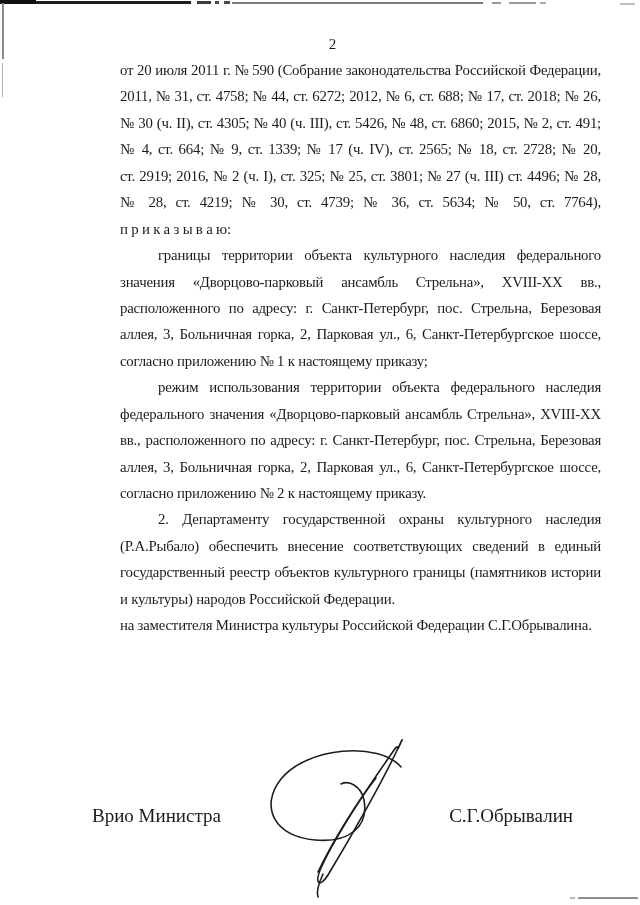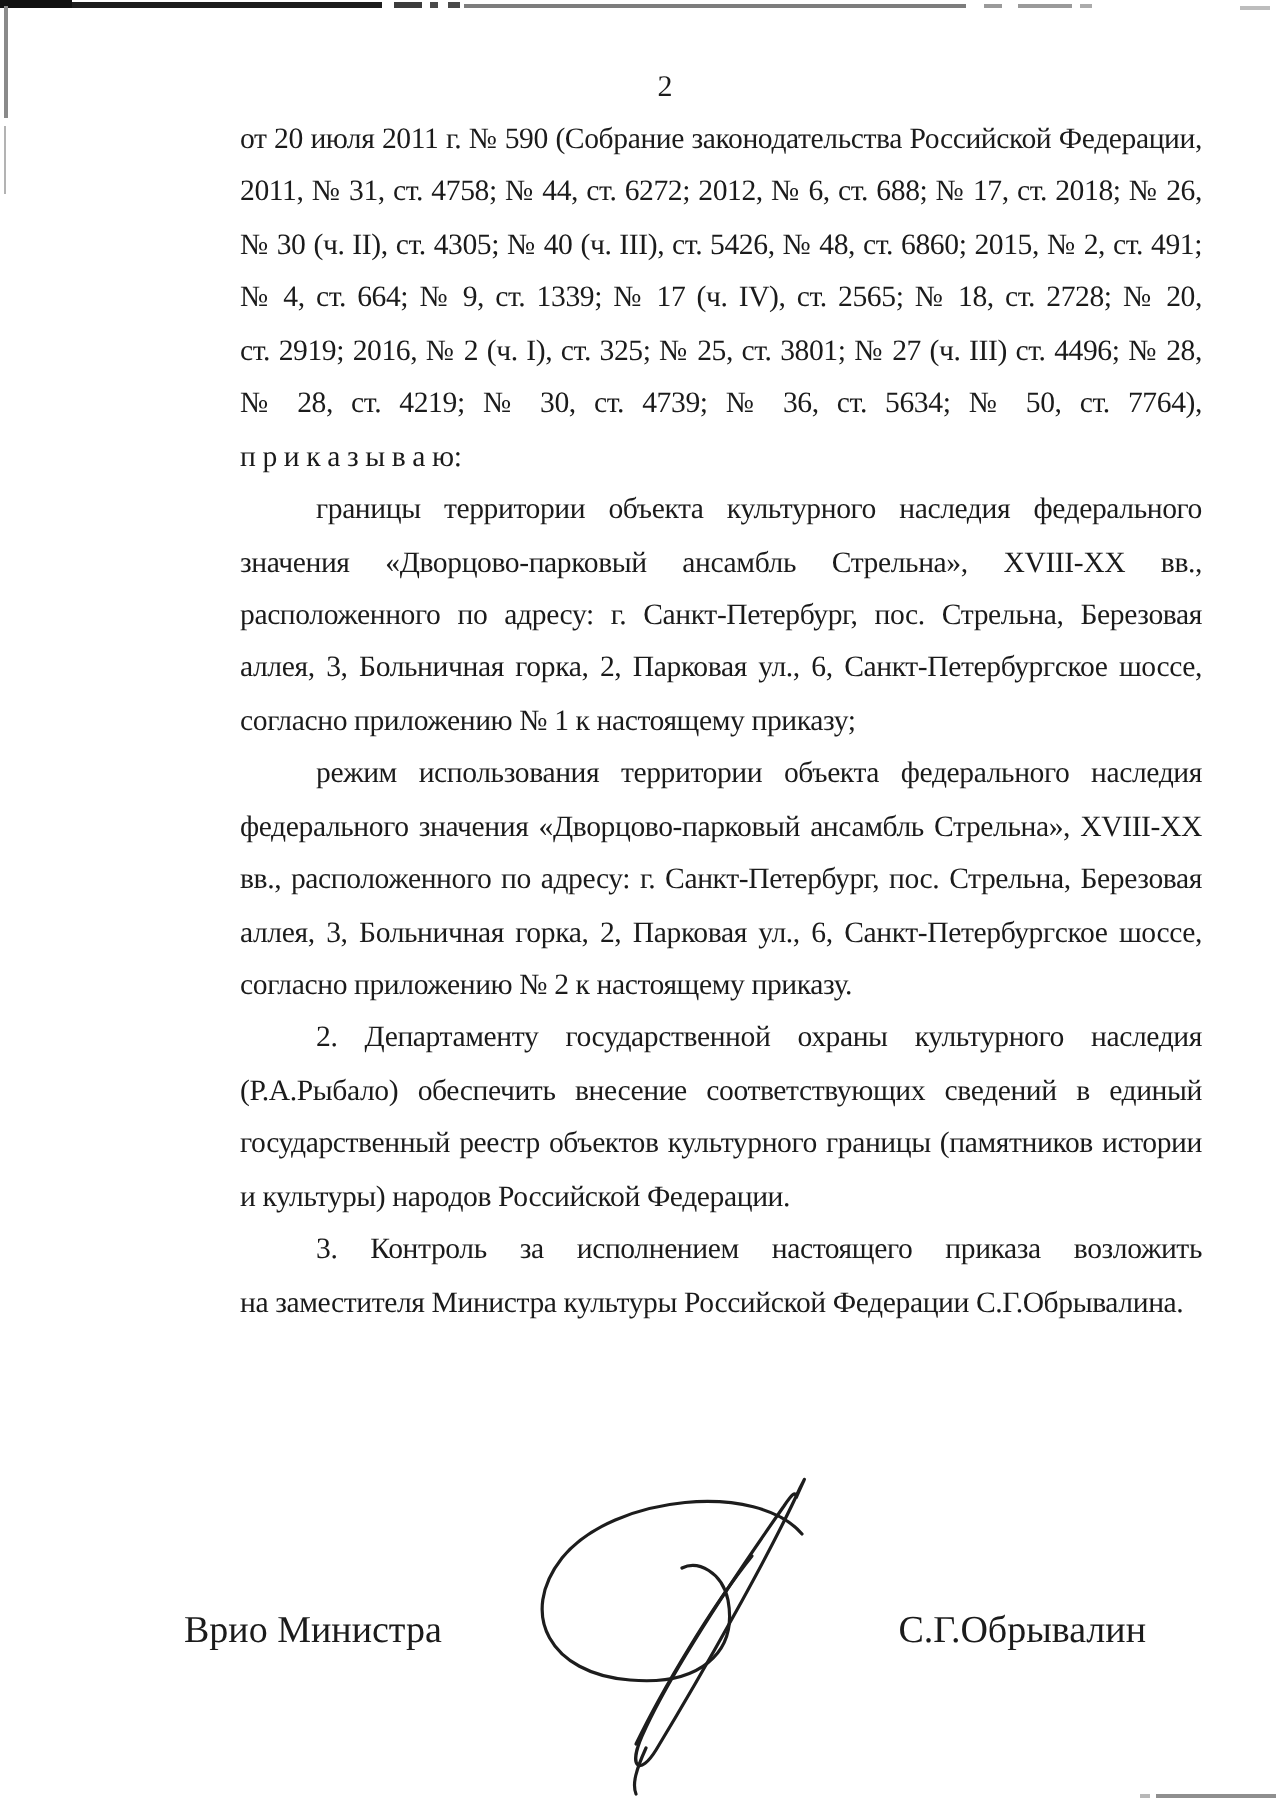--- a/index.html
+++ b/index.html
@@ -113,21 +113,20 @@
       <div class="line">согласно приложению № 1 к настоящему приказу;</div>
       <div class="line j ind">режим использования территории объекта федерального наследия</div>
       <div class="line j">федерального значения «Дворцово-парковый ансамбль Стрельна», XVIII-XX</div>
       <div class="line j">вв., расположенного по адресу: г. Санкт-Петербург, пос. Стрельна, Березовая</div>
       <div class="line j">аллея, 3, Больничная горка, 2, Парковая ул., 6, Санкт-Петербургское шоссе,</div>
       <div class="line">согласно приложению № 2 к настоящему приказу.</div>
       <div class="line j ind">2. Департаменту государственной охраны культурного наследия</div>
       <div class="line j">(Р.А.Рыбало) обеспечить внесение соответствующих сведений в единый</div>
       <div class="line j">государственный реестр объектов культурного границы (памятников истории</div>
       <div class="line">и культуры) народов Российской Федерации.</div>
-      <div class="line j ind">3. Контроль за исполнением настоящего приказа возложить</div>
       <div class="line">на заместителя Министра культуры Российской Федерации С.Г.Обрывалина.</div>
     </div>
 
   <svg class="signature-svg" viewBox="0 0 172 168">
     <g fill="none" stroke="#1d1d1d" stroke-width="1.6" stroke-linecap="round">
       <path d="M146,34 C124,8 52,14 26,46 C4,74 20,104 60,107 C94,110 114,94 109,67 C106,53 94,47 86,51"></path>
       <path d="M143,16 C147,7 149,3 145,11 C130,44 96,104 73,142 C65,155 59,151 66,135 C81,101 116,50 137,20 C141,14 143,12 143,16 Z"></path>
       <path d="M121,45 C101,70 76,112 63,139"></path>
       <path d="M68,141 C63,152 61,159 63,164"></path>
     </g>

